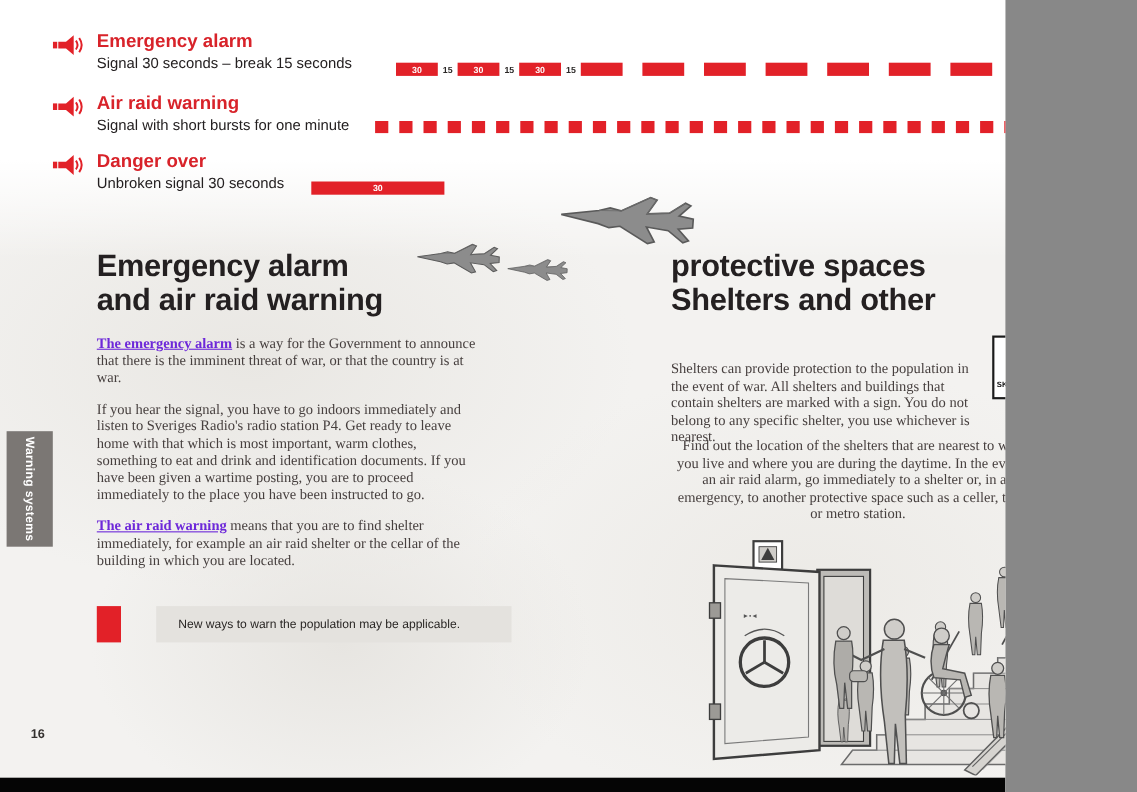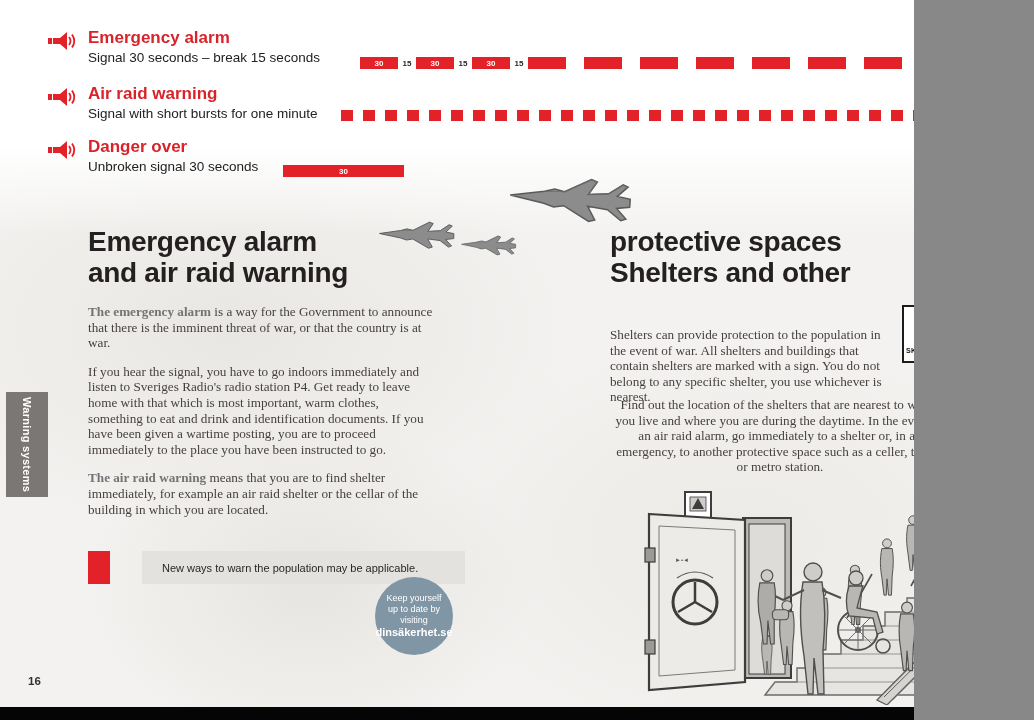--- a/index.html
+++ b/index.html
@@ -26,21 +26,21 @@
   .sgap{width:18px;height:12px;color:#2a2726;font-size:8px;font-weight:bold;
         display:flex;align-items:center;justify-content:center;flex:0 0 auto;}
   .sq{width:12px;height:11px;background:#e22128;flex:0 0 auto;}
   .dbar{width:121px;height:12px;background:#e22128;color:#fff;font-size:8px;font-weight:bold;
         display:flex;align-items:center;justify-content:center;}
 
   
   .h1{position:absolute;font-size:28px;line-height:31px;font-weight:bold;color:#242021;letter-spacing:-0.3px;}
   .body-col{position:absolute;font-family:"Liberation Serif",serif;font-size:13.2px;line-height:15.6px;color:#463f3e;}
   .body-col p{margin:0 0 13px 0;}
-  .body-col strong{color:#737373;}
+  .body-col strong{color:#6d28d9;text-decoration:underline;}
 
   .callout{position:absolute;left:88px;top:551px;display:flex;align-items:stretch;gap:32px;}
   .callout .redsq{width:22px;height:33px;background:#e22128;flex:0 0 auto;}
   .callout .bar{width:323px;height:33px;background:#e4e2de;display:flex;align-items:center;
         padding-left:20px;box-sizing:border-box;font-size:11px;color:#2a2725;}
 
   .badge{position:absolute;left:375px;top:577px;width:78px;height:78px;border-radius:50%;
         background:#8096a4;color:#fff;display:flex;flex-direction:column;align-items:center;
         justify-content:center;text-align:center;}
   .badge .bl{font-size:9px;line-height:11px;}
@@ -53,21 +53,21 @@
   .sign .tri{width:0;height:0;border-left:11px solid transparent;border-right:11px solid transparent;
         border-bottom:18px solid #32408f;}
   .sign .slabel{font-size:7px;font-weight:bold;color:#111;margin-top:3px;letter-spacing:0.2px;}
 
   .tab{position:absolute;top:392px;width:42px;height:105px;background:#7b7774;color:#fff;
         display:flex;align-items:center;justify-content:center;}
   .tab span{writing-mode:vertical-rl;font-size:11px;font-weight:bold;white-space:nowrap;letter-spacing:0.3px;}
   .tab.left{left:6px;}
   .tab.right{left:989px;width:45px;}
 
-  .pagenum{position:absolute;bottom:33px;font-size:11.5px;font-weight:bold;color:#33302e;}
+  .pagenum{position:absolute;bottom:46px;font-size:11.5px;font-weight:bold;color:#33302e;}
   .pagenum.p16{left:28px;}
   .pagenum.p17{left:996px;}
 
   .jets{position:absolute;left:370px;top:160px;}
   .illu{position:absolute;left:625px;top:450px;}
 </style>
 </head>
 <body>
 
 <div id="page">
@@ -198,26 +198,20 @@
     <p><strong>The emergency alarm</strong><span> is a way for the Government to announce that there is the imminent threat of war, or that the country is at war.</span></p>
     <p>If you hear the signal, you have to go indoors immediately and listen to Sveriges Radio's radio station P4. Get ready to leave home with that which is most important, warm clothes, something to eat and drink and identification documents. If you have been given a wartime posting, you are to proceed immediately to the place you have been instructed to go.</p>
     <p><strong>The air raid warning</strong><span> means that you are to find shelter immediately, for example an air raid shelter or the cellar of the building in which you are located.</span></p>
   </div>
 
   <div class="callout">
     <div class="redsq"></div>
     <div class="bar">New ways to warn the population may be applicable.</div>
   </div>
 
-  <div class="badge">
-    <div class="bl">Keep yourself</div>
-    <div class="bl">up to date by</div>
-    <div class="bl">visiting</div>
-    <div class="bl bl4">dinsäkerhet.se</div>
-  </div>
 
   <div class="h1" style="left:610px;top:226px;">
     <div>protective spaces</div>
     <div>Shelters and other</div>
   </div>
 
   <div class="body-col" style="left:610px;top:327px;width:286px;">Shelters can provide protection to the population in the event of war. All shelters and buildings that contain shelters are marked with a sign. You do not belong to any specific shelter, you use whichever is nearest.</div>
 
   <div class="sign">
     <div class="orange">

